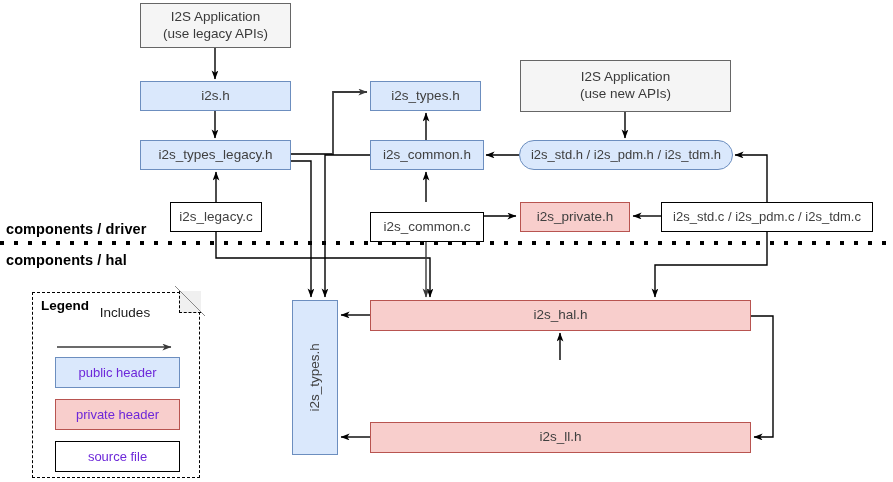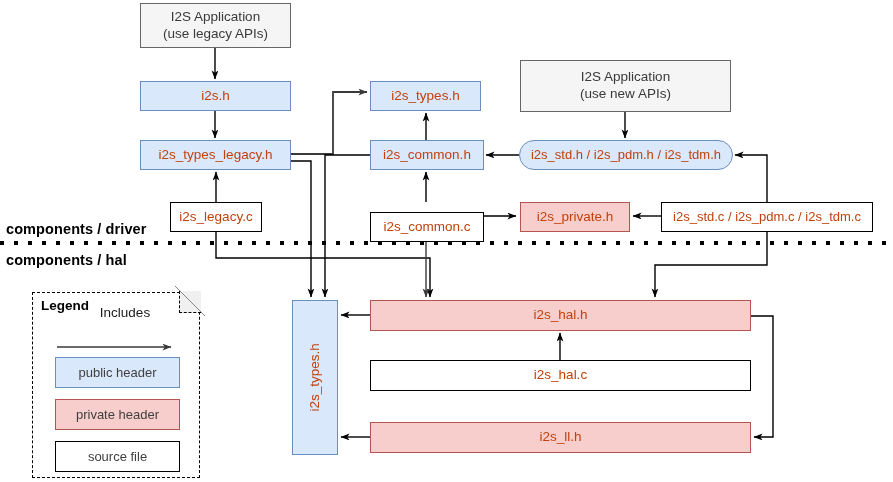--- a/index.html
+++ b/index.html
@@ -23,21 +23,21 @@
   }
   .node{
     position:absolute;
     box-sizing:border-box;
     display:flex;
     align-items:center;
     justify-content:center;
     text-align:center;
     font-size:13.5px;
     line-height:1.25;
-    color:#c2410c;
+    color:#404040;
     z-index:3;
   }
   .node.app{
     background:#f5f5f5;
     border:1px solid #666666;
     color:#3a3a3a;
   }
   .node.pub{
     background:#dae8fc;
     border:1px solid #6c8ebf;
@@ -112,21 +112,21 @@
   .legend-swatch{
     position:absolute;
     left:22px;
     width:125px;
     height:31px;
     box-sizing:border-box;
     display:flex;
     align-items:center;
     justify-content:center;
     font-size:13px;
-    color:#404040;
+    color:#6d28d9;
   }
   .legend-swatch.pub{background:#dae8fc;border:1px solid #6c8ebf;top:64px;}
   .legend-swatch.priv{background:#f8cecc;border:1px solid #b85450;top:106px;}
   .legend-swatch.src{background:#ffffff;border:1px solid #000000;top:148px;}
 </style>
 </head>
 <body>
 
 <div id="canvas">
 
@@ -239,23 +239,20 @@
   </div>
 
   <div class="node pub vertical" style="left:292px; top:300px; width:46px; height:155px;">
     <span class="vtext">i2s_types.h</span>
   </div>
 
   <div class="node priv" style="left:370px; top:300px; width:381px; height:31px;">
     <span>i2s_hal.h</span>
   </div>
 
-  <div class="node src" style="left:370px; top:360px; width:381px; height:31px;">
-    <span>i2s_hal.c</span>
-  </div>
 
   <div class="node priv" style="left:370px; top:422px; width:381px; height:31px;">
     <span>i2s_ll.h</span>
   </div>
 
   <div class="zone-label" style="left:6px; top:221px;">
     <span>components / driver</span>
   </div>
   <div class="zone-label" style="left:6px; top:252px;">
     <span>components / hal</span>

